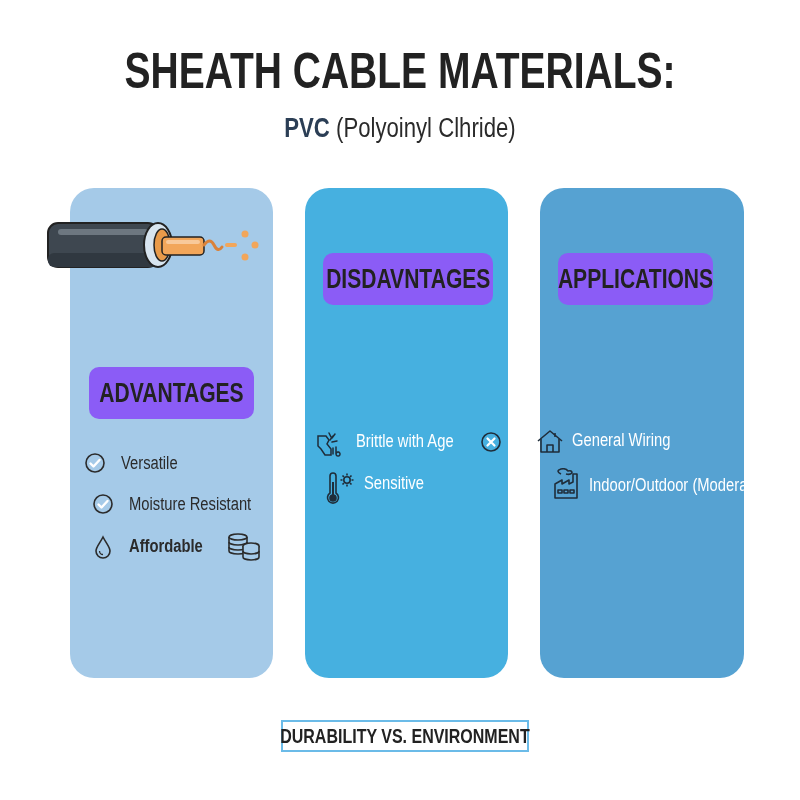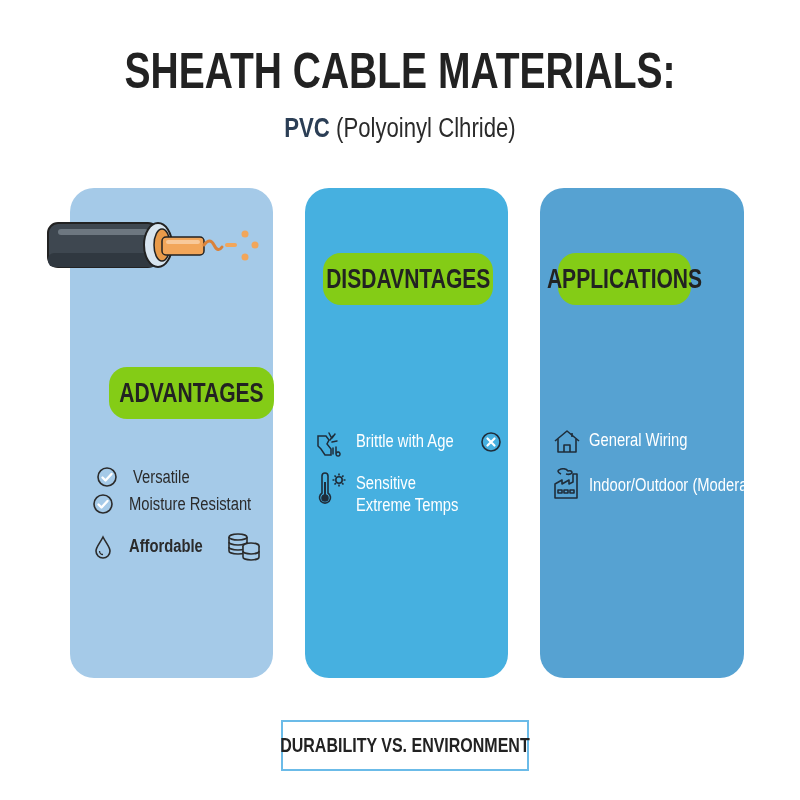--- a/index.html
+++ b/index.html
@@ -20,40 +20,40 @@
 
   .panel {
     position: absolute; top: 188px; height: 490px; width: 203px;
     border-radius: 24px;
   }
   #panel-adv { left: 70px; background: #a5cae8; }
   #panel-dis { left: 305px; background: #46b0e0; }
   #panel-app { left: 540px; background: #56a2d2; width: 204px; }
 
   .heading-box {
-    position: absolute; background: #84cc16; border-radius: 18px;
+    position: absolute; background: #8b5cf6; border-radius: 10px;
     display: flex; align-items: center; justify-content: center;
     height: 52px;
   }
   .heading-box span {
     font-size: 27px; font-weight: bold; color: #222;
     display: inline-block; transform: scaleX(0.78); white-space: nowrap;
   }
 
   .item { position: absolute; display: flex; align-items: flex-start; }
   .item .label {
     font-size: 18px; white-space: nowrap; display: inline-block;
     transform: scaleX(0.82); transform-origin: left center; line-height: 22px;
   }
   .adv .label { color: #2b2b2b; }
   .light .label { color: #ffffff; }
   .ico { position: absolute; }
 
   #footer-box {
-    position: absolute; left: 281px; top: 720px; width: 248px; height: 51px;
+    position: absolute; left: 281px; top: 720px; width: 248px; height: 32px;
     border: 2px solid #6bbbe8; background: #fff;
     display: flex; align-items: center; justify-content: center;
   }
   #footer-box span {
     font-size: 20px; font-weight: bold; color: #222; white-space: nowrap;
     display: inline-block; transform: scaleX(0.8);
   }
 </style>
 </head>
 <body>
@@ -74,25 +74,25 @@
   <ellipse cx="118" cy="30" rx="8" ry="16" fill="#e89a4a" stroke="#222" stroke-width="1.5"></ellipse>
   <rect x="118" y="22" width="42" height="18" rx="4" fill="#f2a65a" stroke="#222" stroke-width="1.5"></rect>
   <rect x="122" y="25" width="34" height="4" rx="2" fill="#f8c99a"></rect>
   <path d="M160 30 q6 -8 10 0 q4 8 8 2" fill="none" stroke="#d9823a" stroke-width="3" stroke-linecap="round"></path>
   <rect x="181" y="28" width="12" height="4" rx="2" fill="#f2a65a"></rect>
   <circle cx="201" cy="19" r="3.5" fill="#f2a65a"></circle>
   <circle cx="211" cy="30" r="3.5" fill="#f2a65a"></circle>
   <circle cx="201" cy="42" r="3.5" fill="#f2a65a"></circle>
 </svg>
 
-<div class="heading-box" style="left:89px;top:367px;width:165px;margin-left:20px;">
+<div class="heading-box" style="left:89px;top:367px;width:165px;">
   <span>ADVANTAGES</span>
 </div>
 
-<div class="item adv" style="left:96px;top:452px;margin-top:14px;">
+<div class="item adv" style="left:84px;top:452px;">
   <svg width="22" height="22" viewBox="0 0 22 22">
     <circle cx="11" cy="11" r="9" fill="none" stroke="#2b2b2b" stroke-width="1.6"></circle>
     <path d="M6.5 11.5 l3 3 l6 -6.5" fill="none" stroke="#ffffff" stroke-width="2.4" stroke-linecap="round" stroke-linejoin="round"></path>
   </svg>
   <span class="label" style="margin-left:15px;">Versatile</span>
 </div>
 
 <div class="item adv" style="left:92px;top:493px;align-items:center;">
   <svg width="22" height="22" viewBox="0 0 22 22">
     <circle cx="11" cy="11" r="9" fill="none" stroke="#2b2b2b" stroke-width="1.6"></circle>
@@ -136,43 +136,42 @@
     </g>
   </svg>
   <span class="label" style="margin-left:12px;">Brittle with Age</span>
 </div>
 
 <svg class="ico" style="left:480px;top:431px" width="22" height="22" viewBox="0 0 22 22">
   <circle cx="11" cy="11" r="9" fill="none" stroke="#1f2d3a" stroke-width="1.6"></circle>
   <path d="M7.5 7.5 l7 7 M14.5 7.5 l-7 7" stroke="#ffffff" stroke-width="2.2" stroke-linecap="round"></path>
 </svg>
 
-<div class="item light" style="left:318px;top:472px;text-decoration:underline;">
+<div class="item light" style="left:326px;top:472px;text-decoration:underline;">
   <svg width="30" height="36" viewBox="0 0 30 36">
     <g fill="none" stroke="#1f2d3a" stroke-width="1.6">
       <path d="M4 4 a3 3 0 0 1 6 0 v17 a5.5 5.5 0 1 1 -6 0 z"></path>
       <circle cx="7" cy="26" r="3" fill="#1f2d3a"></circle>
       <line x1="7" y1="10" x2="7" y2="24" stroke-width="2"></line>
       <circle cx="21" cy="8" r="3.2"></circle>
       <path d="M21 1.5 v2 M21 12.5 v2 M14.5 8 h2 M25.5 8 h2 M16.5 3.5 l1.4 1.4 M24.1 11.1 l1.4 1.4 M16.5 12.5 l1.4 -1.4 M24.1 4.9 l1.4 -1.4"></path>
     </g>
   </svg>
   <div style="margin-left:8px;">
     <div><span class="label">Sensitive</span></div>
-    <div><span class="label">Extreme Temps</span></div>
   </div>
 </div>
 
 <div class="panel" id="panel-app"></div>
 
-<div class="heading-box" style="left:558px;top:253px;width:133px;text-align:center;">
+<div class="heading-box" style="left:558px;top:253px;width:155px;text-align:center;">
   <span>APPLICATIONS</span>
 </div>
 
-<div class="item light" style="left:553px;top:429px;">
+<div class="item light" style="left:536px;top:429px;">
   <svg width="28" height="26" viewBox="0 0 28 26">
     <g fill="none" stroke="#1f2d3a" stroke-width="1.6" stroke-linejoin="round">
       <path d="M2 12 L14 2 L26 12"></path>
       <path d="M5 10 v13 h18 v-13"></path>
       <path d="M11 23 v-7 h6 v7"></path>
       <path d="M19 4 v4"></path>
     </g>
   </svg>
   <span class="label" style="margin-left:8px;">General Wiring</span>
 </div>

